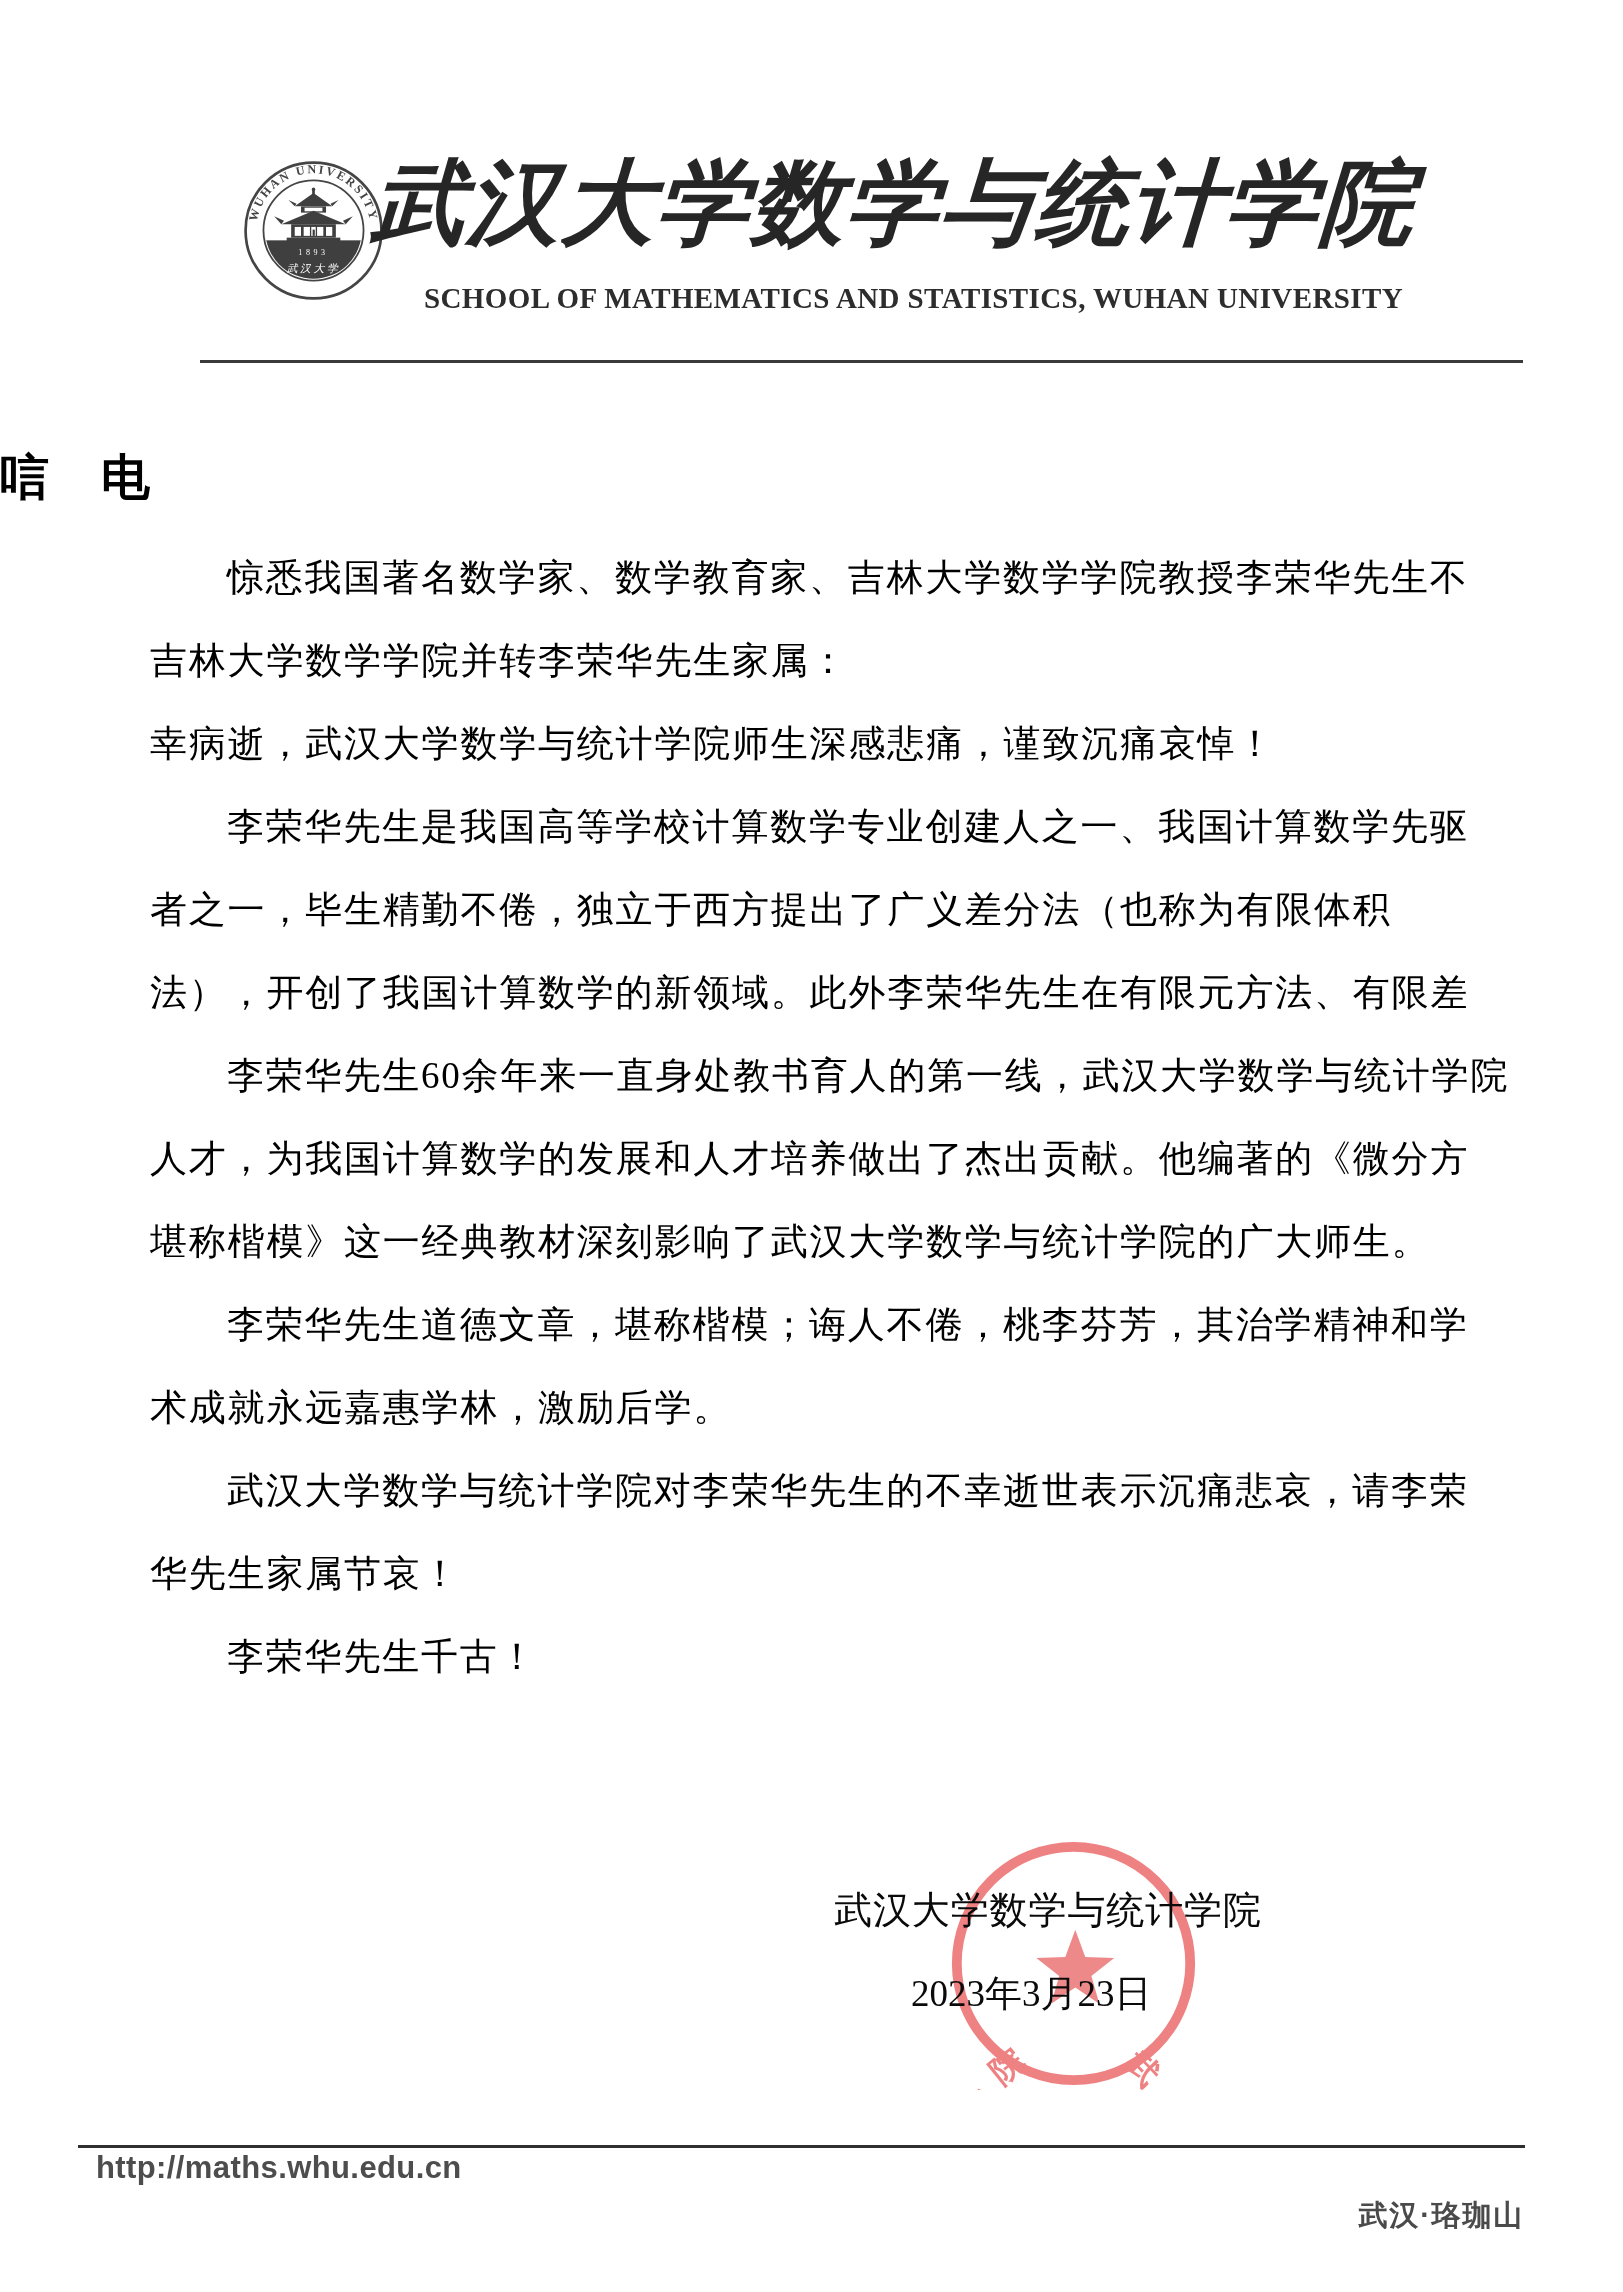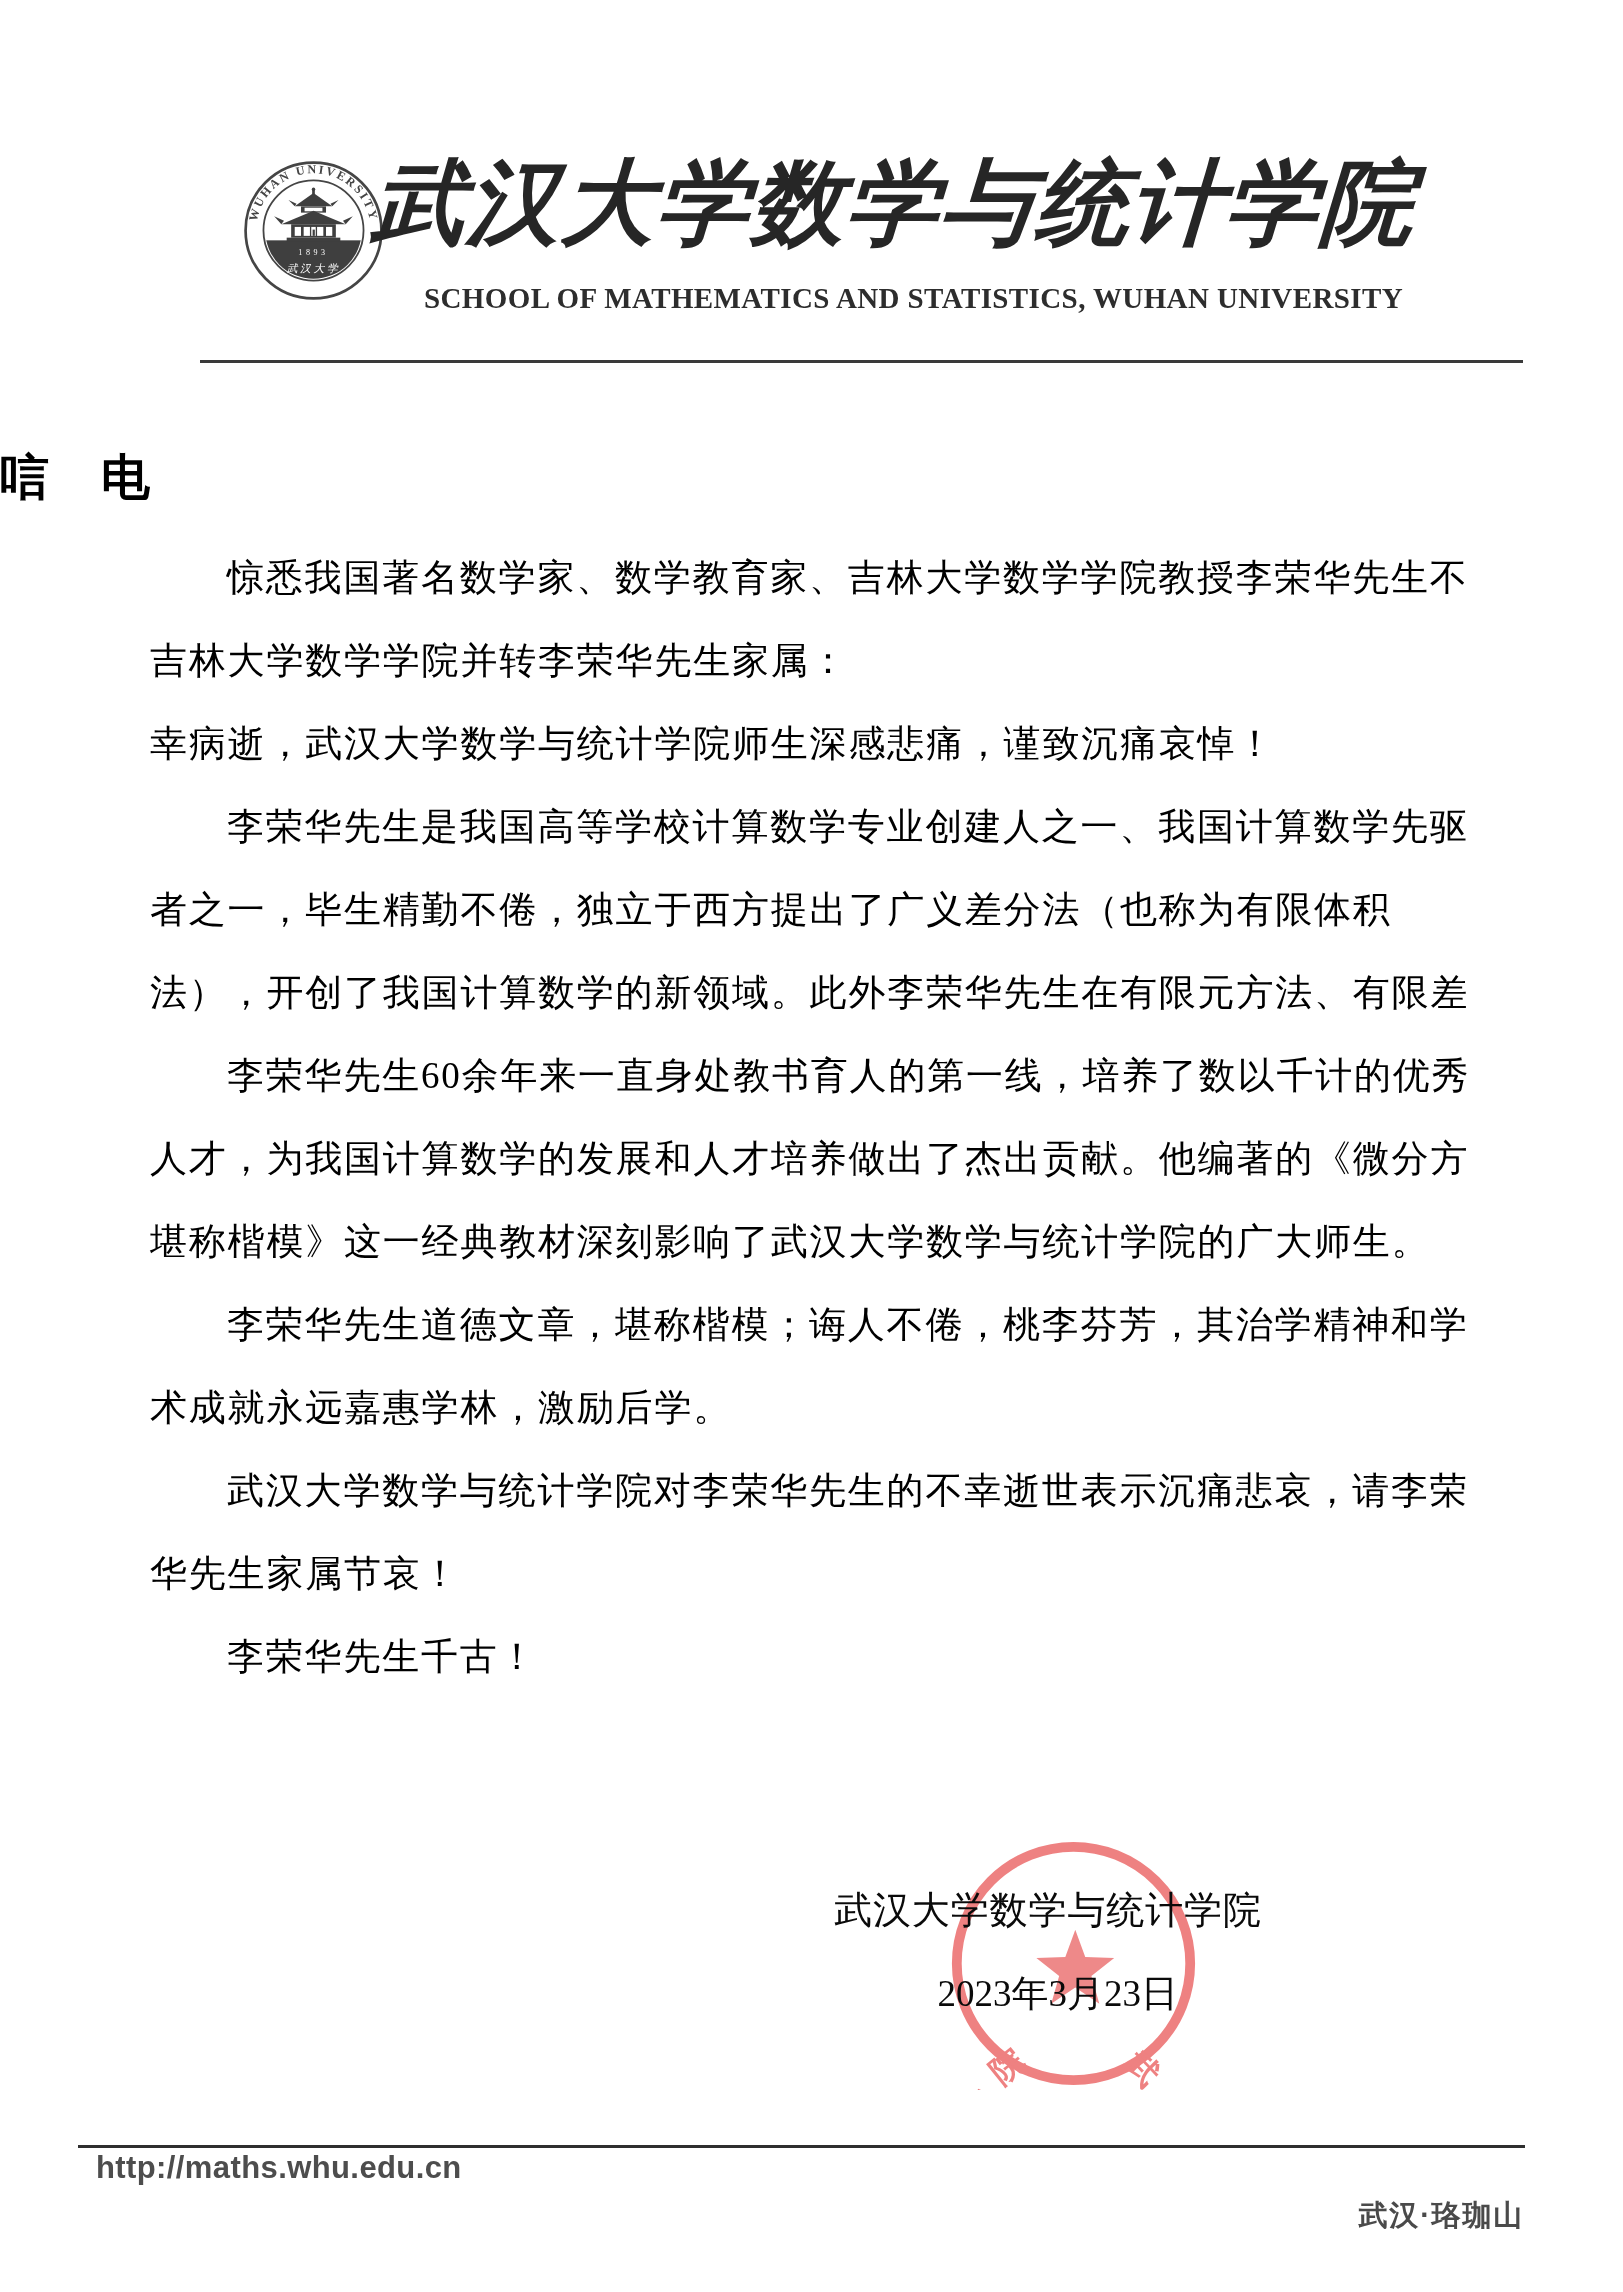--- a/index.html
+++ b/index.html
@@ -46,21 +46,21 @@
   .body-text .line{height:83px;line-height:83px;white-space:nowrap;}
   .body-text .line.indent{padding-left:77px;}
   
   .sig-org{
     position:absolute;left:834px;top:1885px;width:433px;
     font-size:38px;line-height:50px;letter-spacing:0.9px;color:#0a0a0a;
     z-index:3;white-space:nowrap;
   }
   .sig-date{
     position:absolute;left:911px;top:1971px;width:267px;
-    font-size:37px;line-height:46px;color:#0a0a0a;text-align:right;
+    font-size:37px;line-height:46px;color:#0a0a0a;text-align:left;
     z-index:3;white-space:nowrap;
   }
   .seal-svg{
     position:absolute;left:947px;top:1837px;width:253px;height:253px;
     z-index:1;mix-blend-mode:multiply;opacity:0.95;
   }
   
   .footer-rule{
     position:absolute;left:78px;top:2145px;width:1447px;height:2.7px;
     background:#2f2f2f;
@@ -135,21 +135,21 @@
 
   <div class="doc-title"><span>唁</span><span class="gap"></span><span>电</span></div>
 
   <div class="body-text">
     <div class="line indent">惊悉我国著名数学家、数学教育家、吉林大学数学学院教授李荣华先生不</div>
     <div class="line">吉林大学数学学院并转李荣华先生家属：</div>
     <div class="line">幸病逝，武汉大学数学与统计学院师生深感悲痛，谨致沉痛哀悼！</div>
     <div class="line indent">李荣华先生是我国高等学校计算数学专业创建人之一、我国计算数学先驱</div>
     <div class="line">者之一，毕生精勤不倦，独立于西方提出了广义差分法（也称为有限体积</div>
     <div class="line">法），开创了我国计算数学的新领域。此外李荣华先生在有限元方法、有限差</div>
-    <div class="line indent">李荣华先生60余年来一直身处教书育人的第一线，培养了数以千计的优秀</div>
+    <div class="line indent">李荣华先生60余年来一直身处教书育人的第一线，武汉大学数学与统计学院</div>
     <div class="line">人才，为我国计算数学的发展和人才培养做出了杰出贡献。他编著的《微分方</div>
     <div class="line">堪称楷模》这一经典教材深刻影响了武汉大学数学与统计学院的广大师生。</div>
     <div class="line indent">李荣华先生道德文章，堪称楷模；诲人不倦，桃李芬芳，其治学精神和学</div>
     <div class="line">术成就永远嘉惠学林，激励后学。</div>
     <div class="line indent">武汉大学数学与统计学院对李荣华先生的不幸逝世表示沉痛悲哀，请李荣</div>
     <div class="line">华先生家属节哀！</div>
     <div class="line indent">李荣华先生千古！</div>
   </div>
 
   <svg class="seal-svg" viewBox="0 0 284 284">

